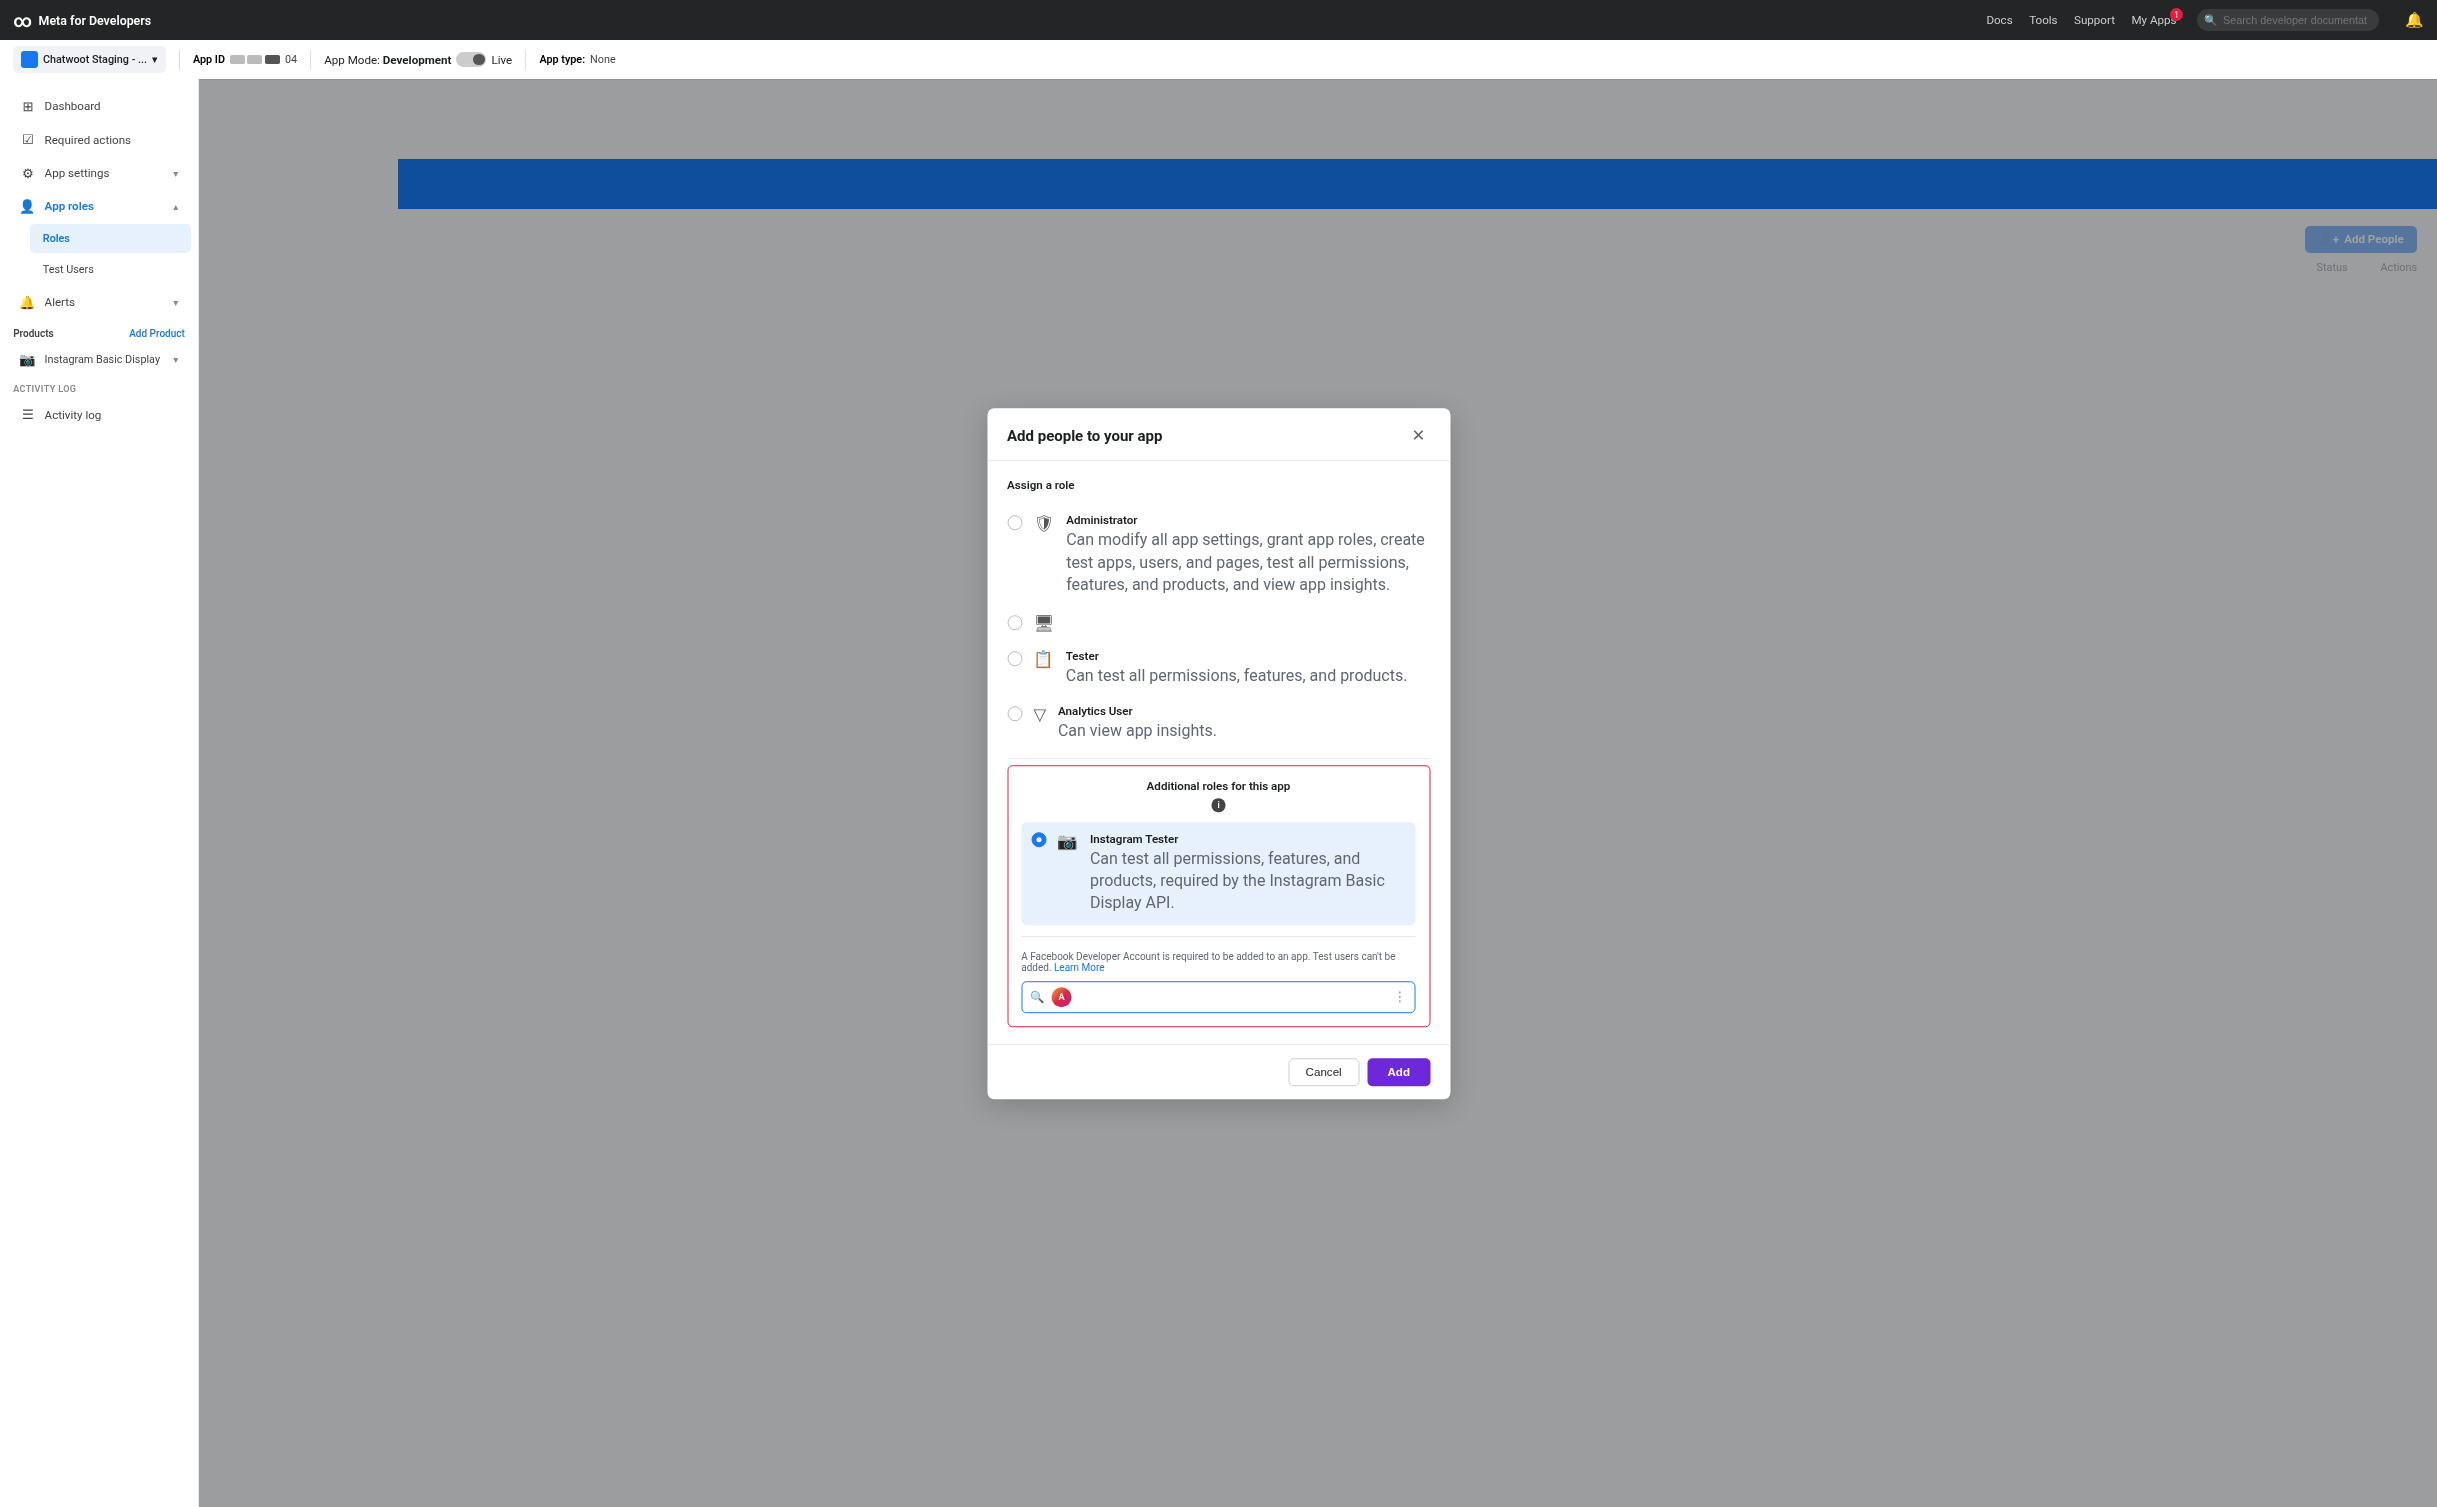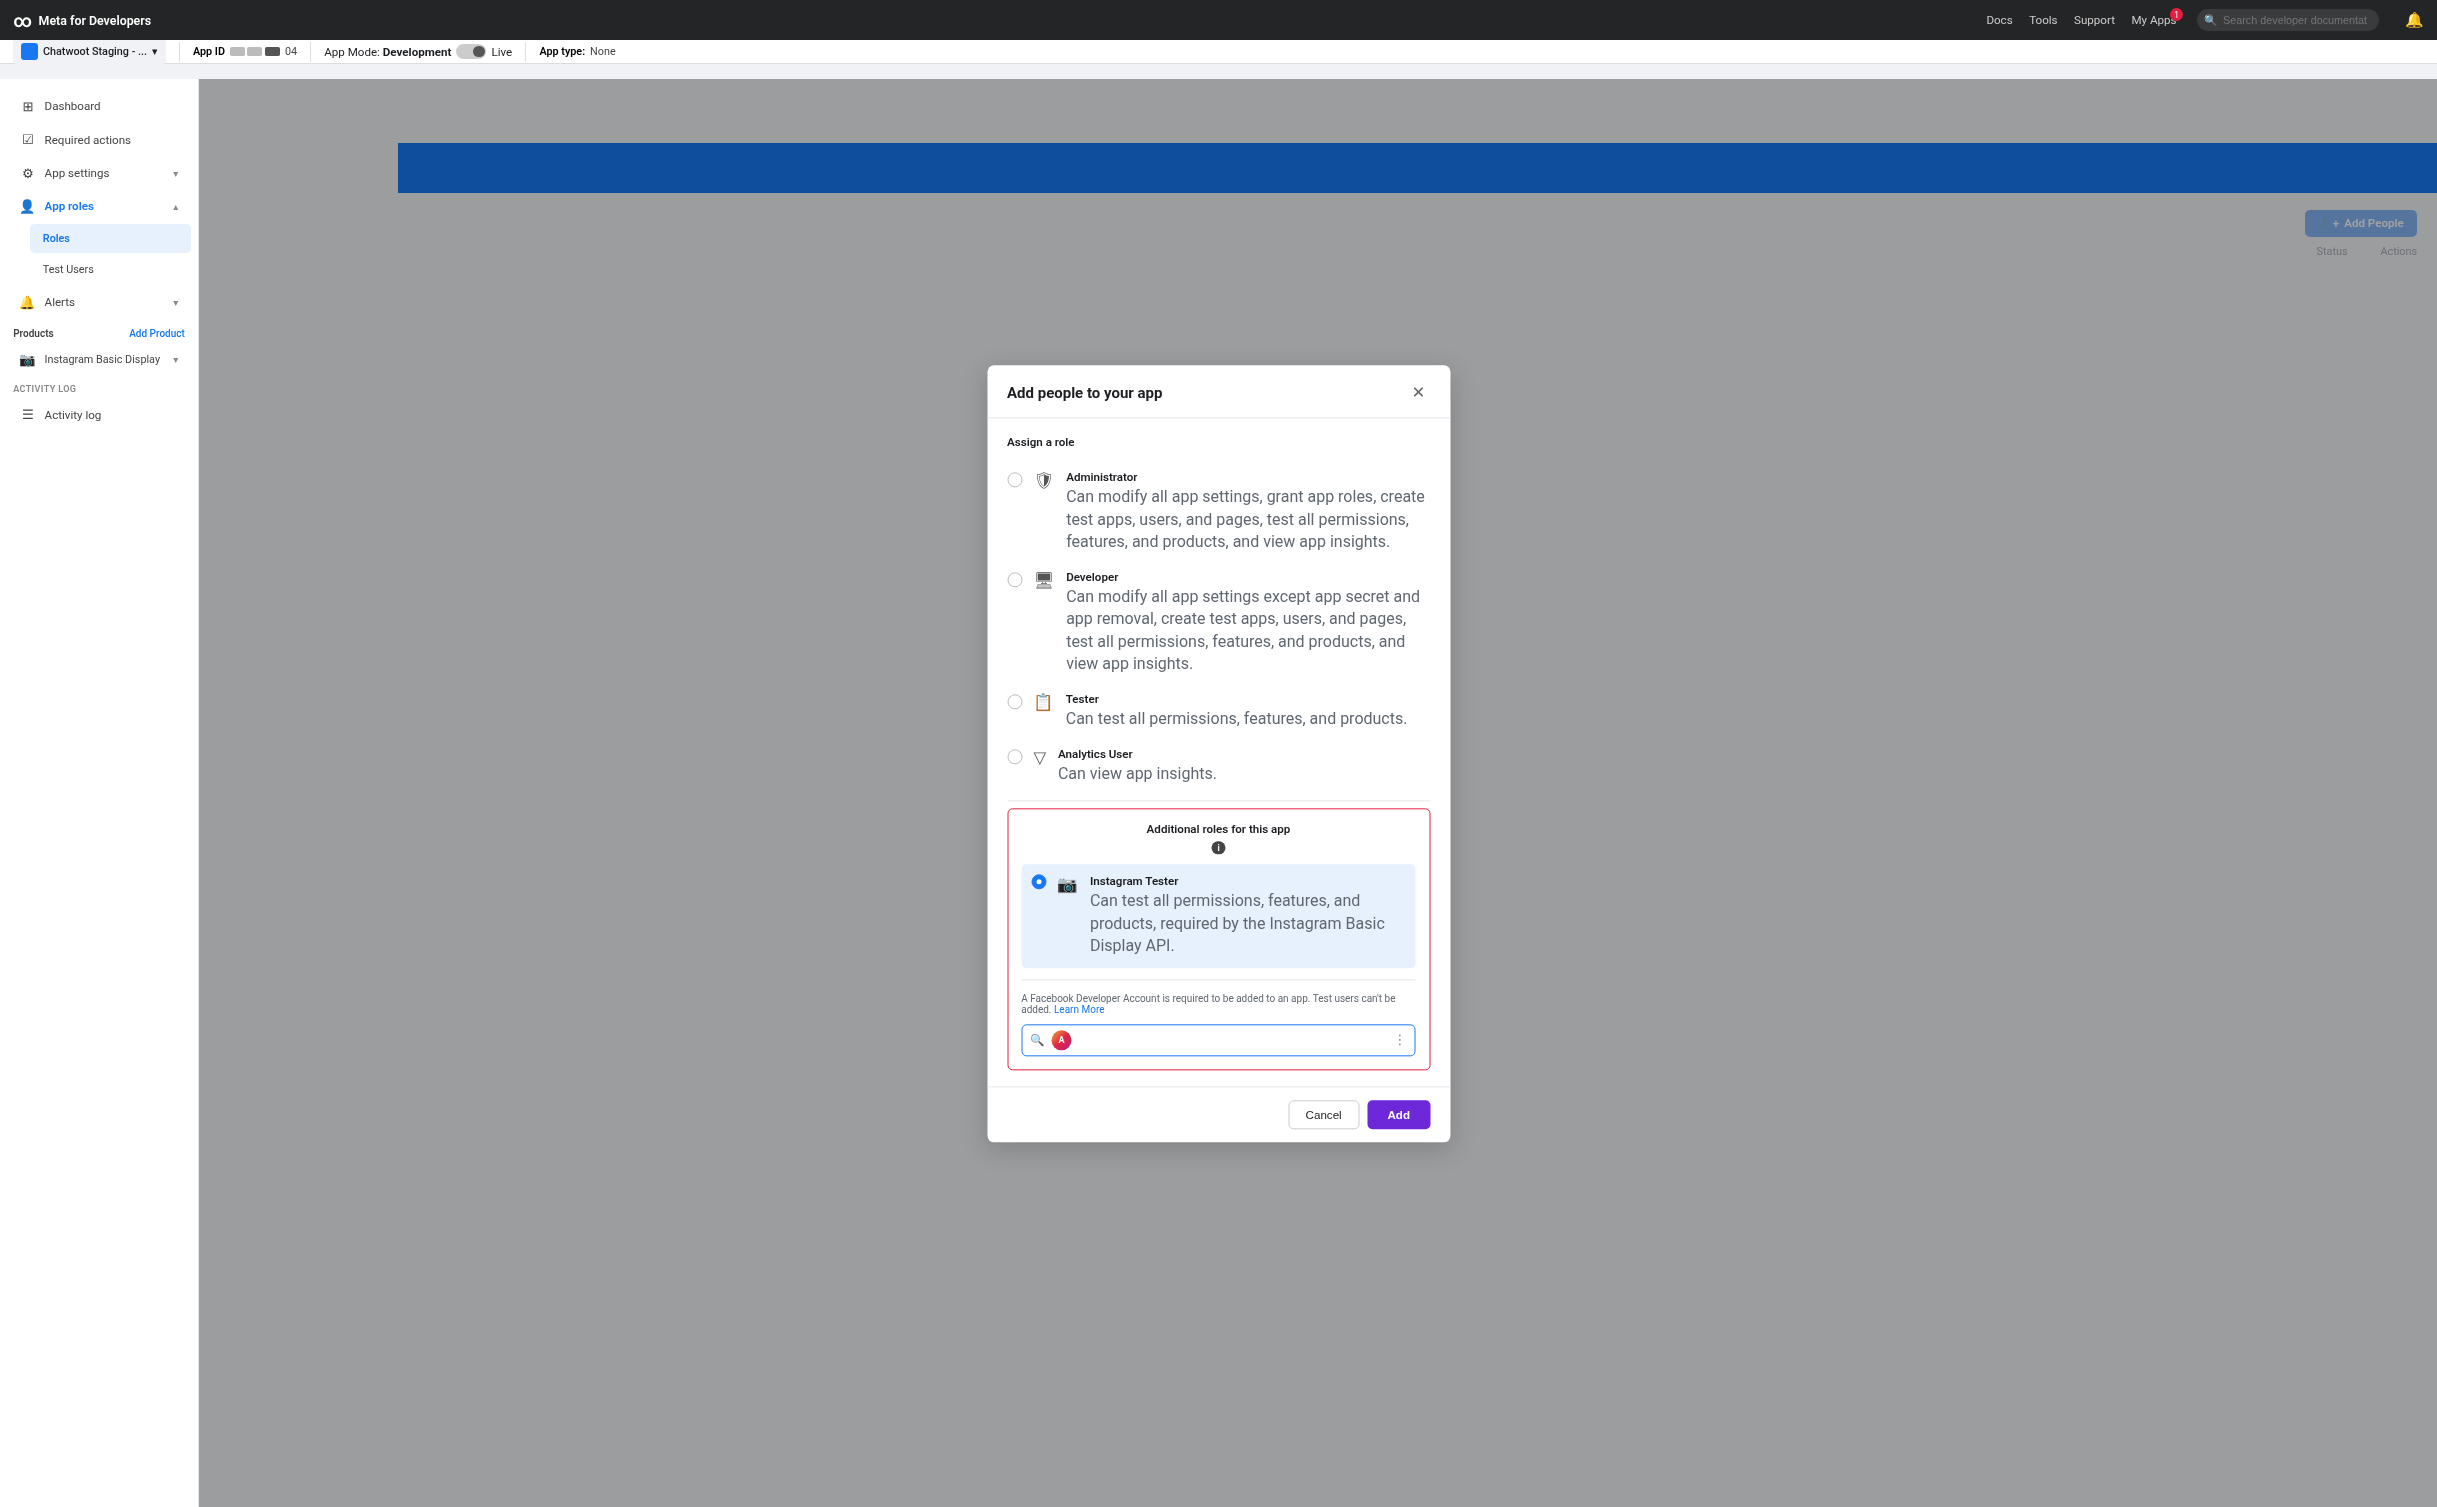--- a/index.html
+++ b/index.html
@@ -42,21 +42,21 @@
     .search-wrap .search-icon-nav {
       position: absolute; left: 8.3px; top: 50%; transform: translateY(-50%);
       color: #aaa; font-size: 10.8px;
     }
     .bell-icon { color: #ccc; font-size: 15px; cursor: pointer; margin-left: 6.6px; }
 
     
     .app-bar {
       background: #fff;
       border-bottom: 0.8px solid #ddd;
-      height: 24px;
+      height: 40px;
       display: flex;
       align-items: center;
       padding: 0 13.2px;
       gap: 13.2px;
       margin-top: 40px;
     }
     .app-selector {
       display: flex; align-items: center; gap: 5px;
       background: #f0f2f5; border-radius: 5px; padding: 5px 8.3px;
       cursor: pointer; font-size: 10.8px; font-weight: 500;
@@ -400,24 +400,20 @@
               <div class="role-name">Administrator</div>
               <div class="role-desc">Can modify all app settings, grant app roles, create test apps, users, and pages, test all permissions, features, and products, and view app insights.</div>
             </div>
           </div>
 
           <div class="role-option">
             <div class="radio-wrap">
               <div class="radio-circle"></div>
             </div>
             <span class="role-icon">🖥</span>
-            <div class="role-info">
-              <div class="role-name">Developer</div>
-              <div class="role-desc">Can modify all app settings except app secret and app removal, create test apps, users, and pages, test all permissions, features, and products, and view app insights.</div>
-            </div>
           </div>
 
           <div class="role-option">
             <div class="radio-wrap">
               <div class="radio-circle"></div>
             </div>
             <span class="role-icon">📋</span>
             <div class="role-info">
               <div class="role-name">Tester</div>
               <div class="role-desc">Can test all permissions, features, and products.</div>

